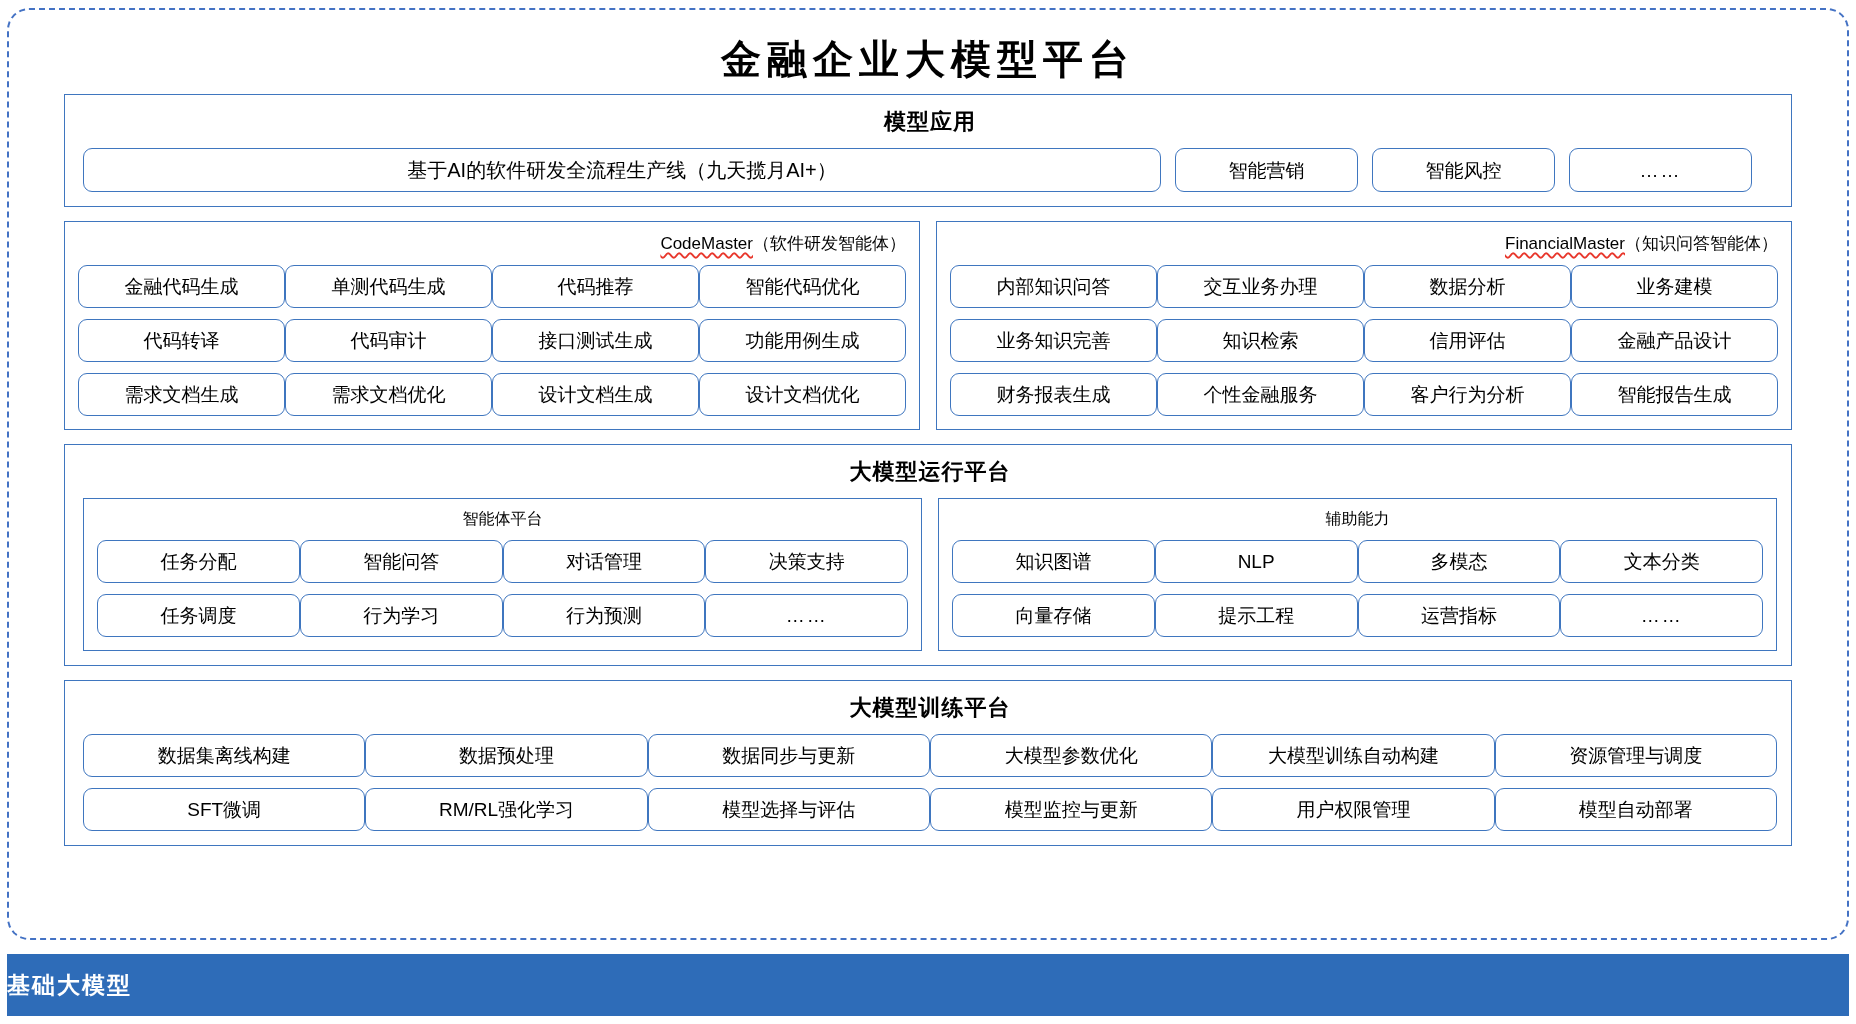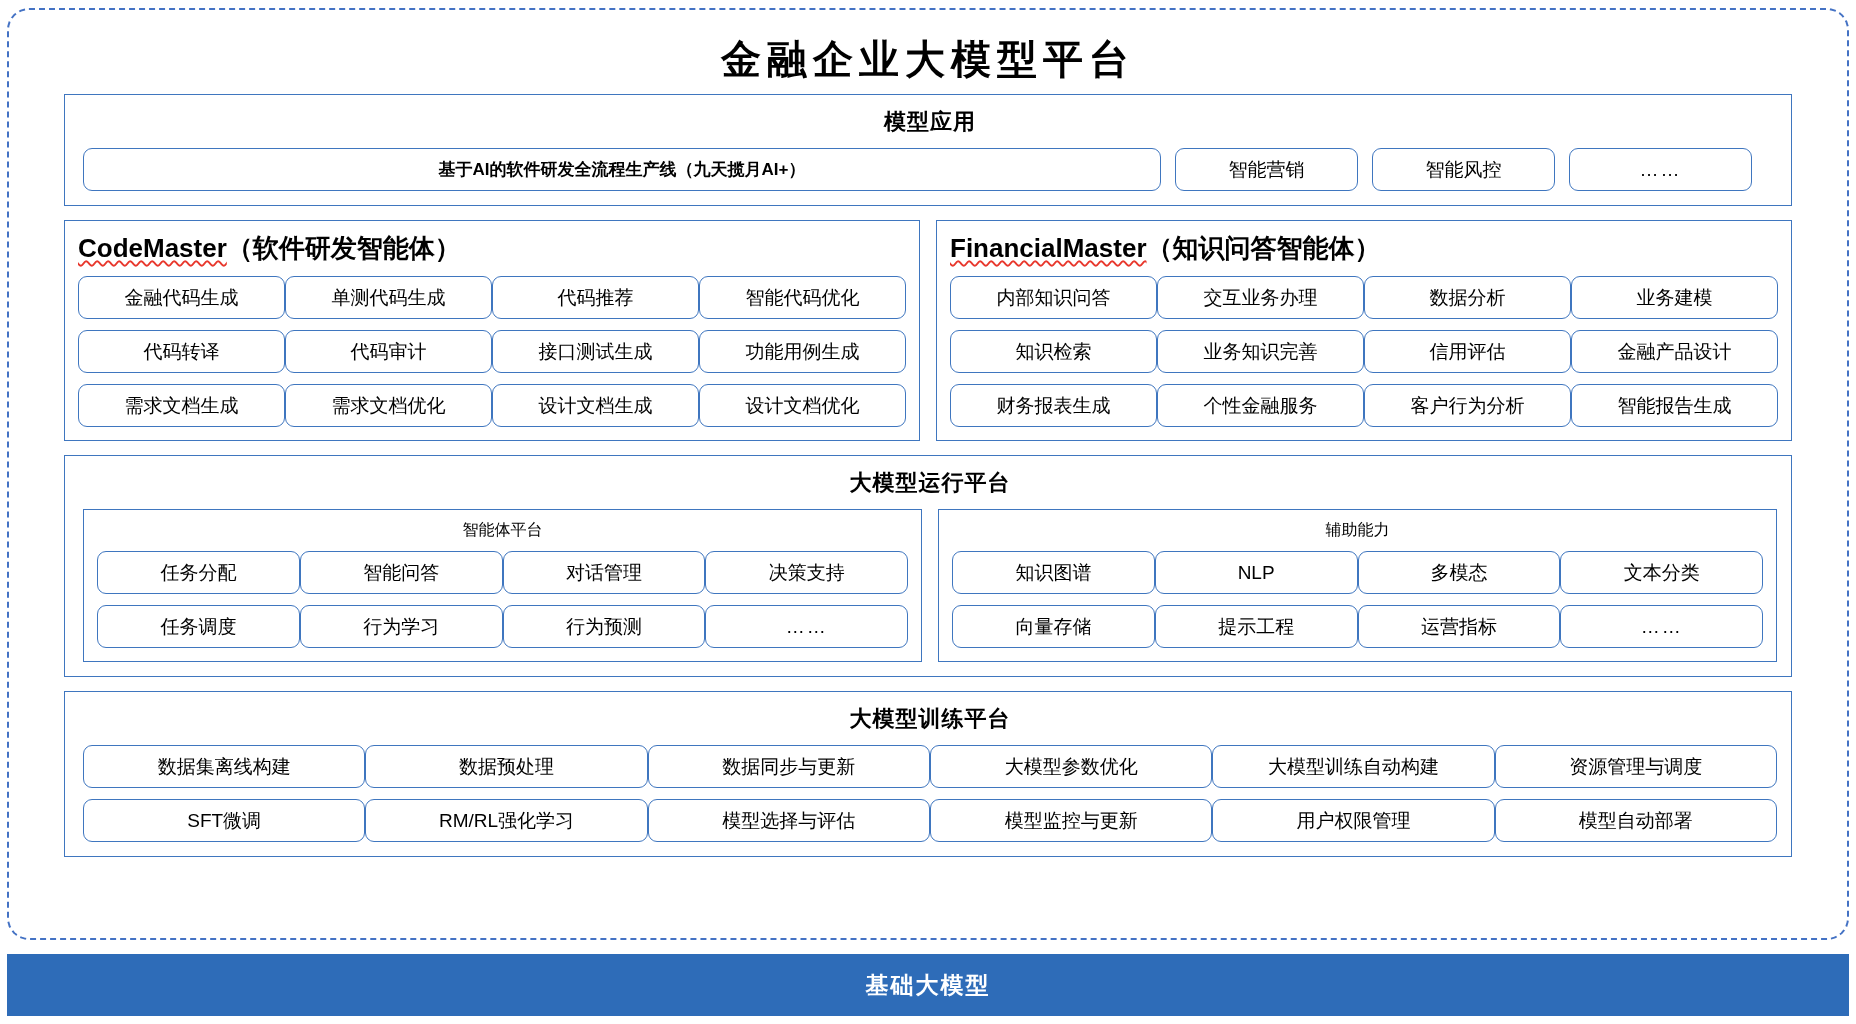--- a/index.html
+++ b/index.html
@@ -80,41 +80,41 @@
     display: flex;
     align-items: center;
     justify-content: center;
     min-width: 0;
     color: #000;
   }
   .chip.dots { letter-spacing: 2px; }
 
   
   .app-row { display: flex; gap: 14px; align-items: stretch; }
-  .app-main { flex: 0 0 1078px; font-weight: 700; font-size: 17px; }
+  .app-main { flex: 0 0 1078px; font-weight: 400; font-size: 20px; }
   .app-small { flex: 0 0 183px; }
   .app-dots  { flex: 0 0 183px; }
 
   
   .agents {
     display: flex;
     gap: 16px;
     margin: 0 55px 14px 55px;
   }
   .agent-panel {
     border: 1.5px solid #3F76BF;
     background: #ffffff;
     flex: 1 1 0;
     padding: 8px 13px 13px 13px;
     min-width: 0;
   }
   .agent-title {
-    text-align: left;
-    font-weight: 700;
-    font-size: 26px;
+    text-align: right;
+    font-weight: 400;
+    font-size: 17px;
     margin: 2px 0 10px 0;
     white-space: nowrap;
   }
   .spell {
     text-decoration: underline;
     text-decoration-color: #E8372C;
     text-decoration-style: wavy;
     text-decoration-thickness: 1.5px;
     text-underline-offset: 3px;
   }
@@ -137,21 +137,20 @@
 
   
   .base-band {
     position: absolute;
     left: 7px; top: 954px;
     width: 1842px; height: 62px;
     background: #2E6CB8;
     color: #ffffff;
     display: flex;
     align-items: center;
-    justify-content: center;
     font-size: 23px;
     font-weight: 700;
     letter-spacing: 2px;
   }
 </style>
 </head>
 <body>
 
 <div class="canvas">
 
@@ -199,22 +198,22 @@
         <div class="agent-title">
           <span class="spell">FinancialMaster</span><span>（知识问答智能体）</span>
         </div>
         <div class="row">
           <div class="chip">内部知识问答</div>
           <div class="chip">交互业务办理</div>
           <div class="chip">数据分析</div>
           <div class="chip">业务建模</div>
         </div>
         <div class="row">
+          <div class="chip">业务知识完善</div>
           <div class="chip">知识检索</div>
-          <div class="chip">业务知识完善</div>
           <div class="chip">信用评估</div>
           <div class="chip">金融产品设计</div>
         </div>
         <div class="row">
           <div class="chip">财务报表生成</div>
           <div class="chip">个性金融服务</div>
           <div class="chip">客户行为分析</div>
           <div class="chip">智能报告生成</div>
         </div>
       </section>

